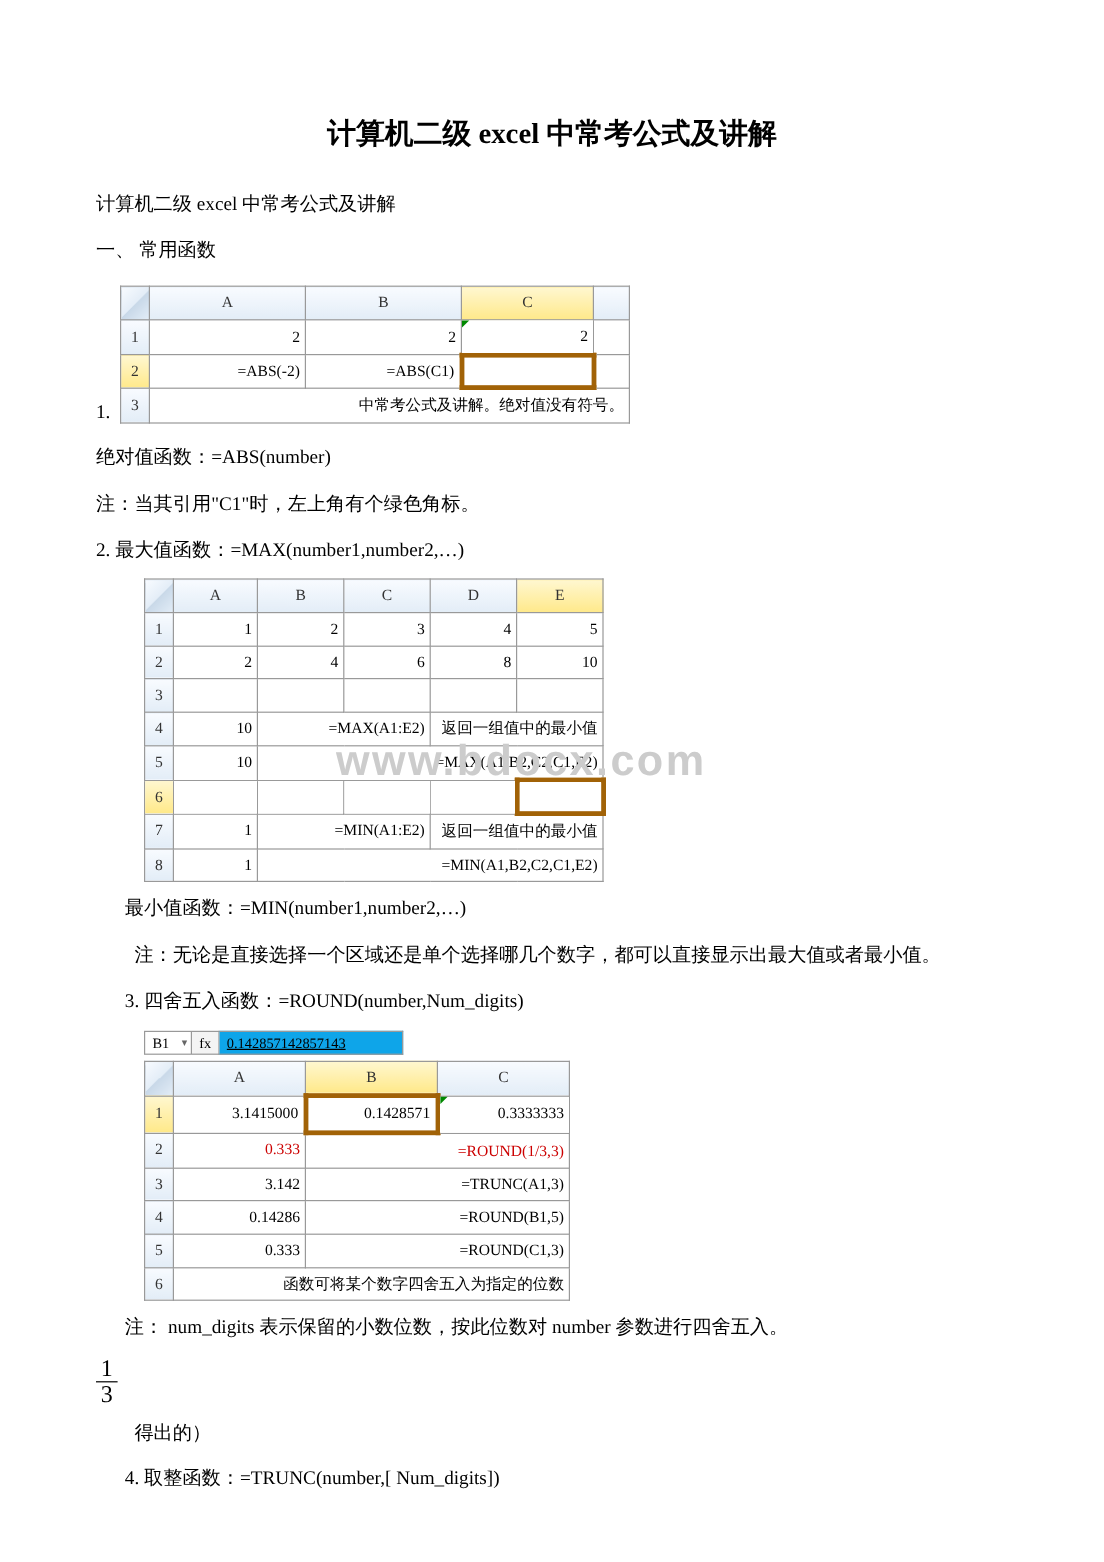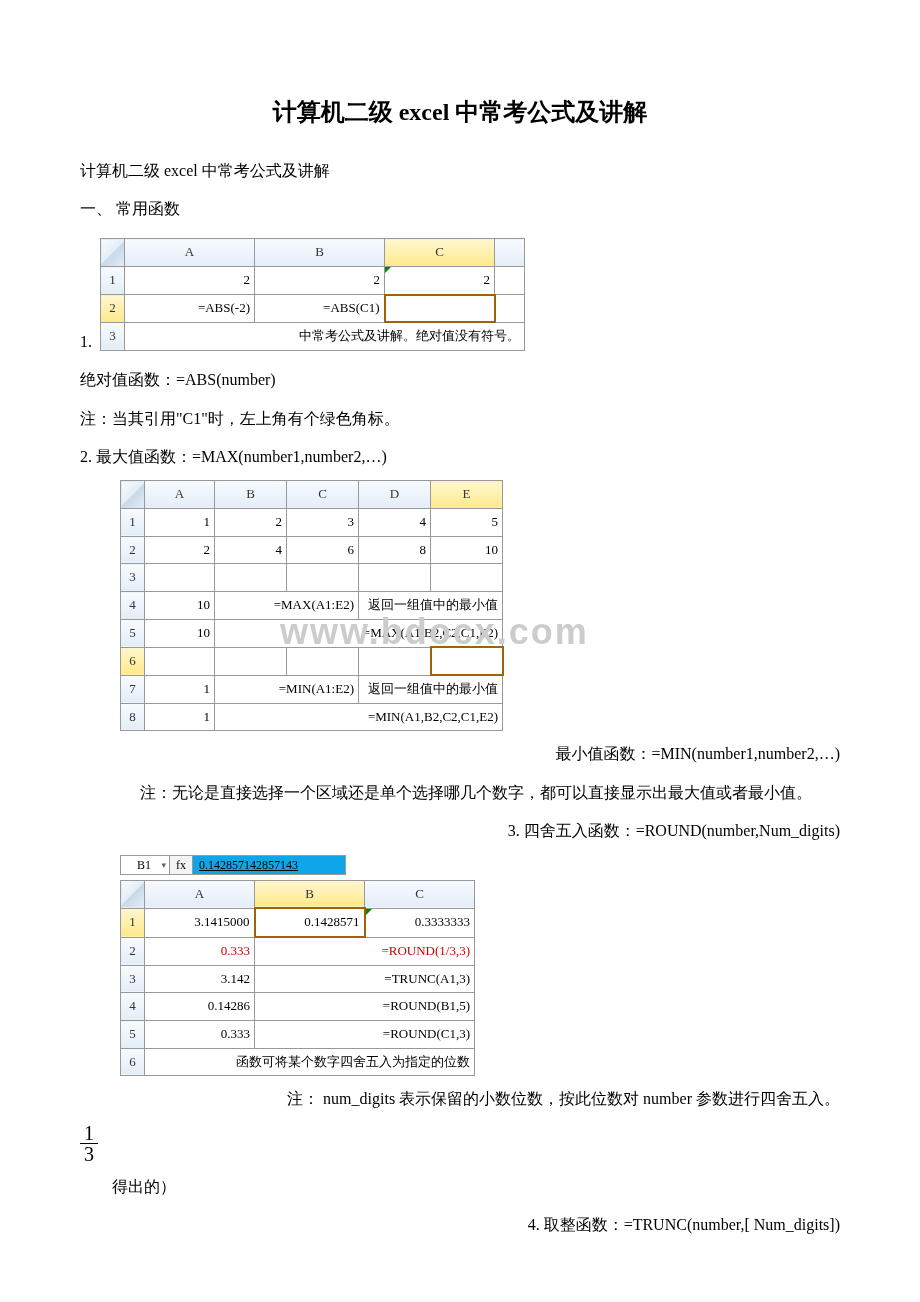--- a/index.html
+++ b/index.html
@@ -18,21 +18,21 @@
     font-size: 24px;
     font-weight: bold;
     margin: 30px 0 20px 0;
     font-family: "SimSun", "宋体", serif;
   }
   p {
     margin: 8px 0;
     text-indent: 0;
   }
   .indent { text-indent: 2em; }
-  .indent1 { text-indent: 1.5em; text-align: right; }
+  .indent1 { text-indent: 1.5em; }
   .sheet {
     border-collapse: collapse;
     font-family: "SimSun", "宋体", serif;
     font-size: 13px;
     margin: 6px 0 6px 40px;
   }
   .sheet td, .sheet th {
     border: 1px solid #999;
     padding: 1px 4px;
     text-align: right;
@@ -55,21 +55,21 @@
     background: linear-gradient(#f8fbff, #e3edf7);
     text-align: center;
     color: #333;
     width: 24px;
   }
   .sheet .rowhdr.yellow {
     background: linear-gradient(#fff7d0, #ffe98a);
   }
   .sheet .left { text-align: right; }
   .sheet .sel {
-    border: 2px solid #a16207;
+    border: 4px solid #a16207;
   }
   .sheet .red { color: #c00; }
   .sheet .greenmark {
     position: relative;
   }
   .sheet .greenmark::before {
     content: "";
     position: absolute;
     top: 0; left: 0;
     border-top: 6px solid #080;
@@ -97,21 +97,21 @@
   }
   .formula-bar {
     display: flex;
     align-items: center;
     font-size: 12px;
     margin-left: 40px;
     margin-bottom: -1px;
   }
   .formula-bar .namebox {
     border: 1px solid #999;
-    padding: 0 18px 0 16px;
+    padding: 0 18px 0 6px;
     height: 18px;
     line-height: 18px;
     background: #fff;
     position: relative;
   }
   .formula-bar .namebox::after {
     content: "▾";
     position: absolute;
     right: 3px;
     font-size: 9px;
@@ -258,21 +258,21 @@
     <td class="rowhdr">8</td>
     <td>1</td>
     <td class="left" colspan="4">=MIN(A1,B2,C2,C1,E2)</td>
   </tr>
 </tbody>
     </table>
 <div class="watermark" style="top:118px; left:200px;font-weight:bold;">www.bdocx.com</div>
 </div>
 
 <p class="indent1">最小值函数：=MIN(number1,number2,…)</p>
-<p class="indent" style="text-indent:2em;text-align:center;">注：无论是直接选择一个区域还是单个选择哪几个数字，都可以直接显示出最大值或者最小值。</p>
+<p class="indent" style="text-indent:2em;">注：无论是直接选择一个区域还是单个选择哪几个数字，都可以直接显示出最大值或者最小值。</p>
 <p class="indent1">3. 四舍五入函数：=ROUND(number,Num_digits)</p>
 
 <div class="formula-bar">
   <div class="namebox">B1</div>
   <div class="fx">fx</div>
   <div class="fval left">0.142857142857143</div>
 </div>
 
 <table class="sheet">
   <tbody>

